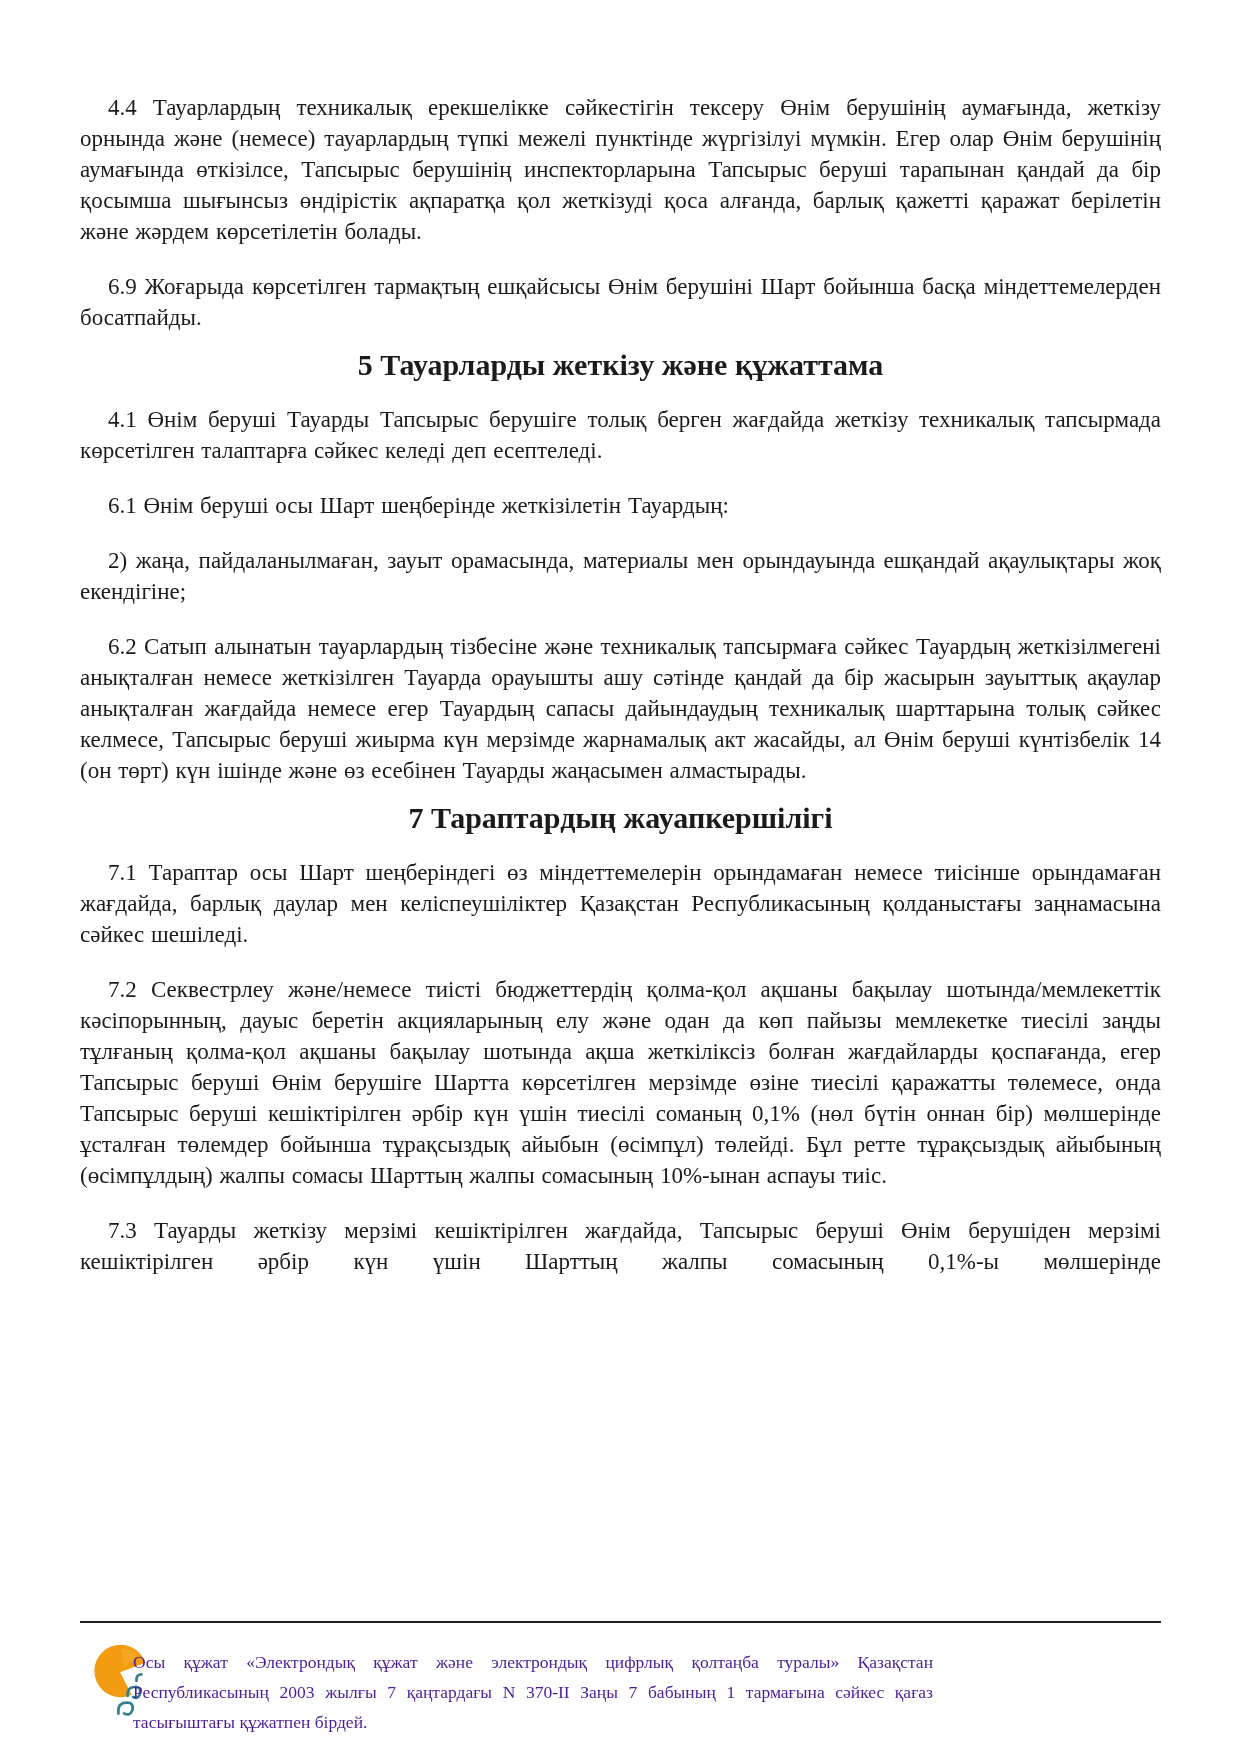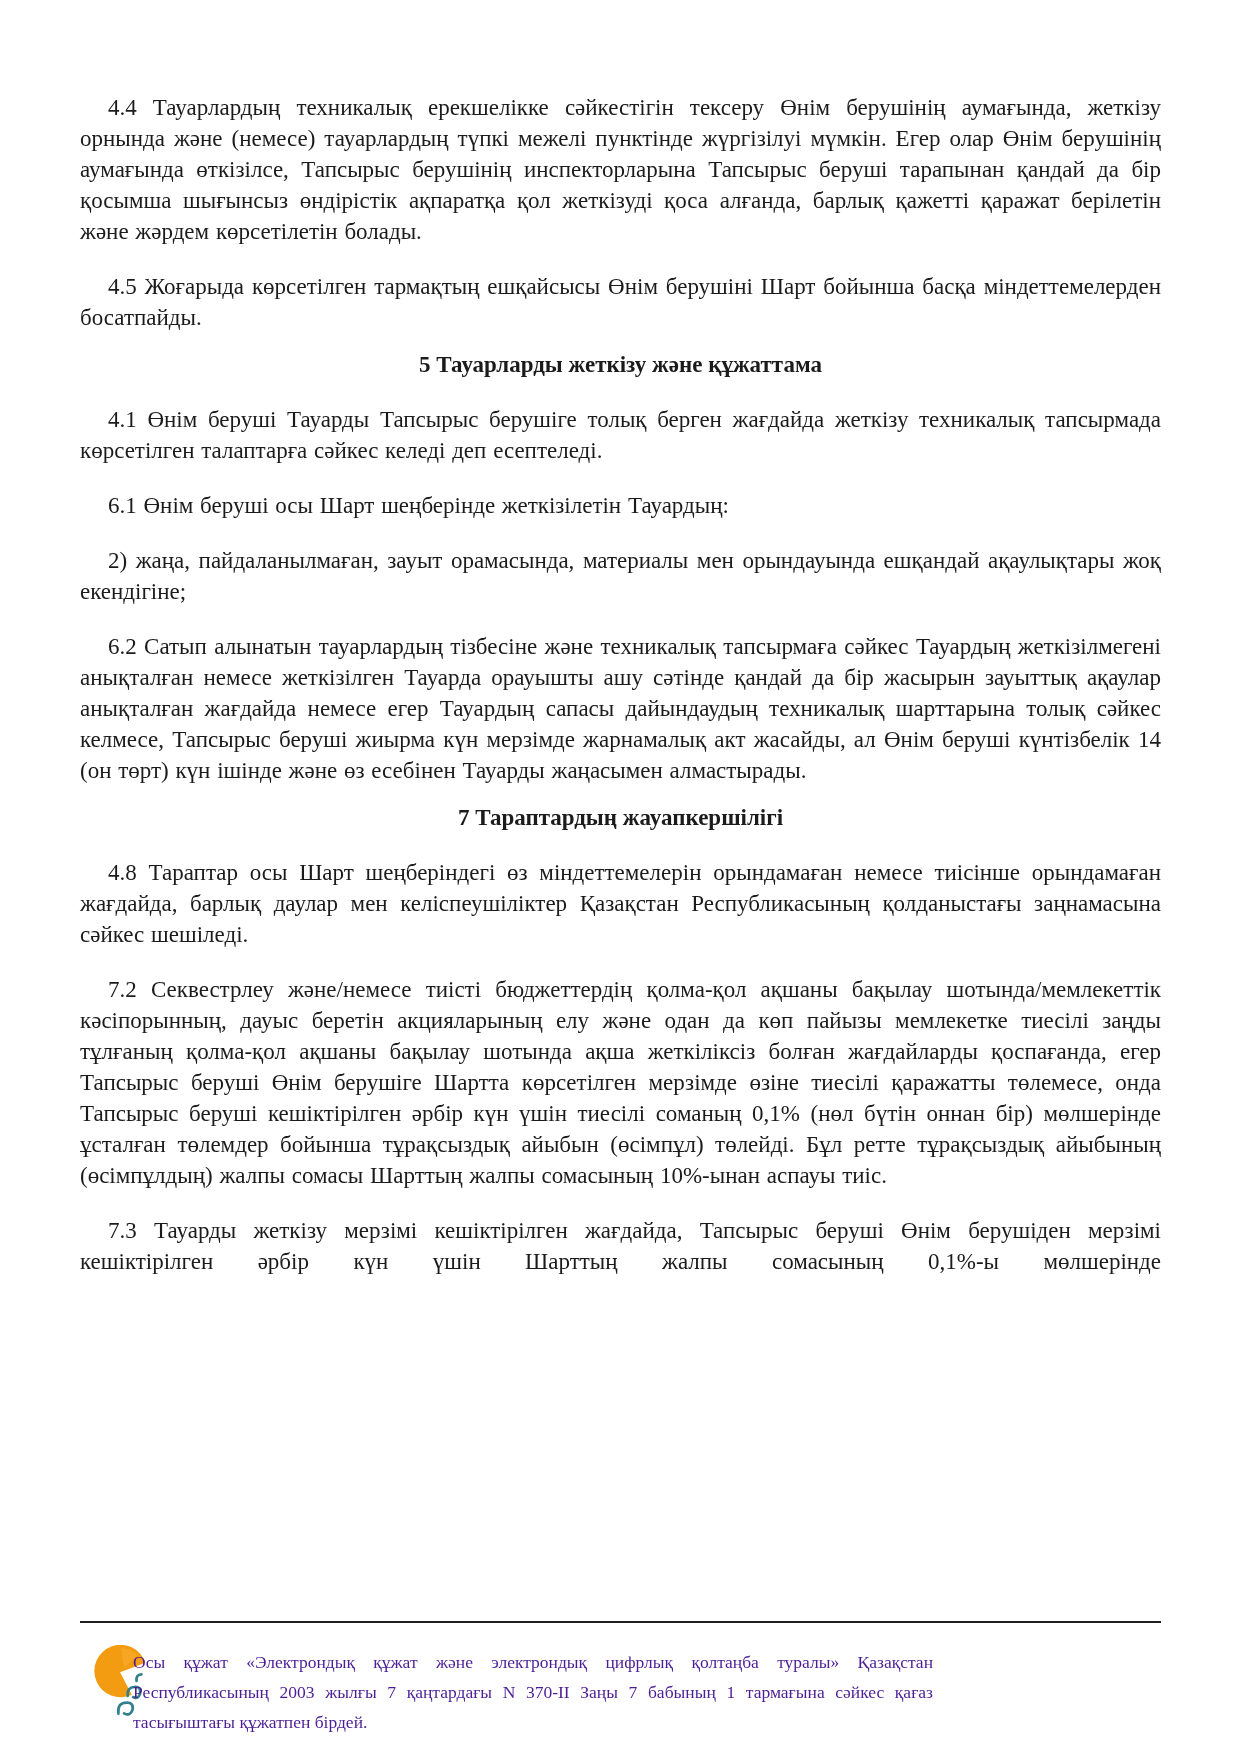--- a/index.html
+++ b/index.html
@@ -22,21 +22,21 @@
     margin:24px 0 0 0;
     font-size:23px;
     line-height:31px;
     text-align:justify;
     text-indent:28px;
     word-spacing:1px;
   }
   .para:first-child { margin-top:0; }
   .heading {
     margin:16px 0;
-    font-size:23px;
+    font-size:30px;
     line-height:31px;
     font-weight:bold;
     text-align:center;
     text-indent:0;
   }
   .cutoff { text-align-last:justify; }
   .footer-separator {
     position:absolute;
     left:80px; right:80px;
     top:1621px;
@@ -56,28 +56,28 @@
     text-align:justify;
     color:#4c1d95;
   }
 </style>
 </head>
 <body>
 
 <div class="page">
   <main class="content">
     <p class="para">4.4 Тауарлардың техникалық ерекшелікке сәйкестігін тексеру Өнім берушінің аумағында, жеткізу орнында және (немесе) тауарлардың түпкі межелі пунктінде жүргізілуі мүмкін. Егер олар Өнім берушінің аумағында өткізілсе, Тапсырыс берушінің инспекторларына Тапсырыс беруші тарапынан қандай да бір қосымша шығынсыз өндірістік ақпаратқа қол жеткізуді қоса алғанда, барлық қажетті қаражат берілетін және жәрдем көрсетілетін болады.</p>
-    <p class="para">4.5 Жоғарыда көрсетілген тармақтың ешқайсысы Өнім берушіні Шарт бойынша басқа міндеттемелерден босатпайды.</p>
+    <p class="para">6.9 Жоғарыда көрсетілген тармақтың ешқайсысы Өнім берушіні Шарт бойынша басқа міндеттемелерден босатпайды.</p>
     <h2 class="heading">5 Тауарларды жеткізу және құжаттама</h2>
     <p class="para">4.1 Өнім беруші Тауарды Тапсырыс берушіге толық берген жағдайда жеткізу техникалық тапсырмада көрсетілген талаптарға сәйкес келеді деп есептеледі.</p>
     <p class="para">6.1 Өнім беруші осы Шарт шеңберінде жеткізілетін Тауардың:</p>
     <p class="para">2) жаңа, пайдаланылмаған, зауыт орамасында, материалы мен орындауында ешқандай ақаулықтары жоқ екендігіне;</p>
     <p class="para">6.2 Сатып алынатын тауарлардың тізбесіне және техникалық тапсырмаға сәйкес Тауардың жеткізілмегені анықталған немесе жеткізілген Тауарда орауышты ашу сәтінде қандай да бір жасырын зауыттық ақаулар анықталған жағдайда немесе егер Тауардың сапасы дайындаудың техникалық шарттарына толық сәйкес келмесе, Тапсырыс беруші жиырма күн мерзімде жарнамалық акт жасайды, ал Өнім беруші күнтізбелік 14 (он төрт) күн ішінде және өз есебінен Тауарды жаңасымен алмастырады.</p>
     <h2 class="heading">7 Тараптардың жауапкершілігі</h2>
-    <p class="para">4.8 Тараптар осы Шарт шеңберіндегі өз міндеттемелерін орындамаған немесе тиісінше орындамаған жағдайда, барлық даулар мен келіспеушіліктер Қазақстан Республикасының қолданыстағы заңнамасына сәйкес шешіледі.</p>
+    <p class="para">7.1 Тараптар осы Шарт шеңберіндегі өз міндеттемелерін орындамаған немесе тиісінше орындамаған жағдайда, барлық даулар мен келіспеушіліктер Қазақстан Республикасының қолданыстағы заңнамасына сәйкес шешіледі.</p>
     <p class="para">7.2 Секвестрлеу және/немесе тиісті бюджеттердің қолма-қол ақшаны бақылау шотында/мемлекеттік кәсіпорынның, дауыс беретін акцияларының елу және одан да көп пайызы мемлекетке тиесілі заңды тұлғаның қолма-қол ақшаны бақылау шотында ақша жеткіліксіз болған жағдайларды қоспағанда, егер Тапсырыс беруші Өнім берушіге Шартта көрсетілген мерзімде өзіне тиесілі қаражатты төлемесе, онда Тапсырыс беруші кешіктірілген әрбір күн үшін тиесілі соманың 0,1% (нөл бүтін оннан бір) мөлшерінде ұсталған төлемдер бойынша тұрақсыздық айыбын (өсімпұл) төлейді. Бұл ретте тұрақсыздық айыбының (өсімпұлдың) жалпы сомасы Шарттың жалпы сомасының 10%-ынан аспауы тиіс.</p>
     <p class="para cutoff">7.3 Тауарды жеткізу мерзімі кешіктірілген жағдайда, Тапсырыс беруші Өнім берушіден мерзімі кешіктірілген әрбір күн үшін Шарттың жалпы сомасының 0,1%-ы мөлшерінде</p>
   </main>
 
   <div class="footer-separator"></div>
 
   <svg class="footer-logo" viewBox="0 0 64 78" aria-hidden="true">
     <path d="M29 28 L55 18 A27 27 0 1 0 41 51 Z" fill="#f39c12"></path>
     <path d="M30 3 a25 25 0 0 1 17 7 L33 24 Z" fill="#f6a623"></path>
     <g fill="none" stroke="#337f8d" stroke-width="2.8" stroke-linecap="round" transform="rotate(-33 38 54)">

